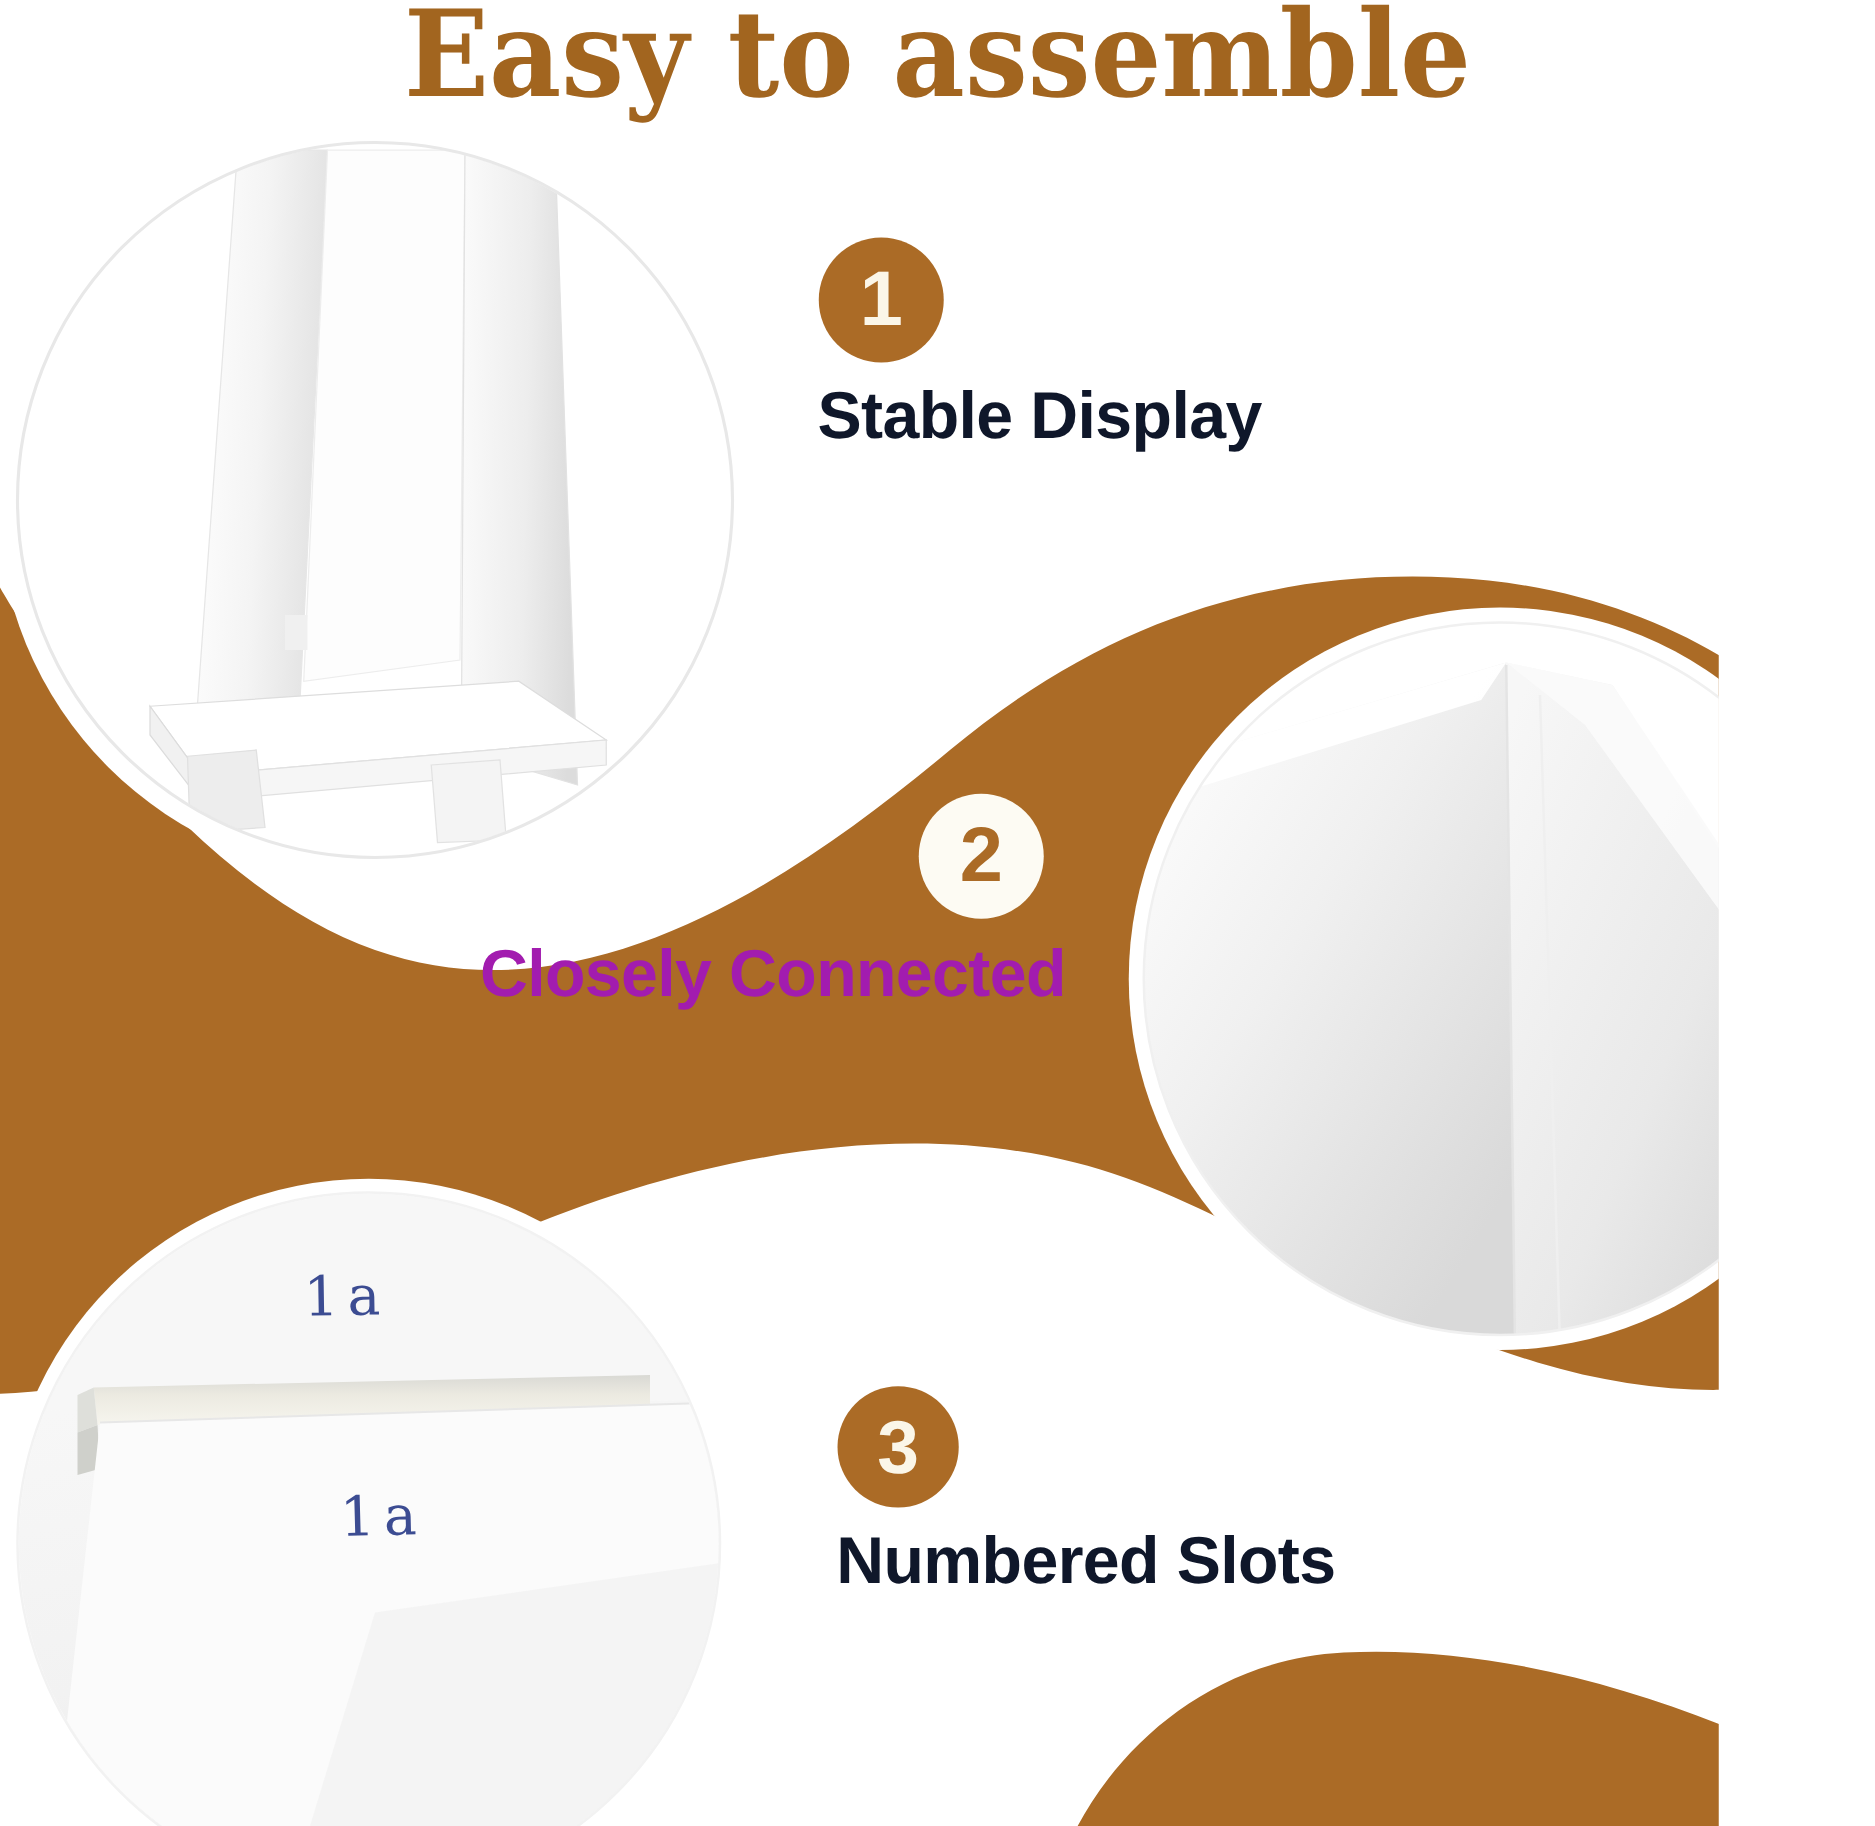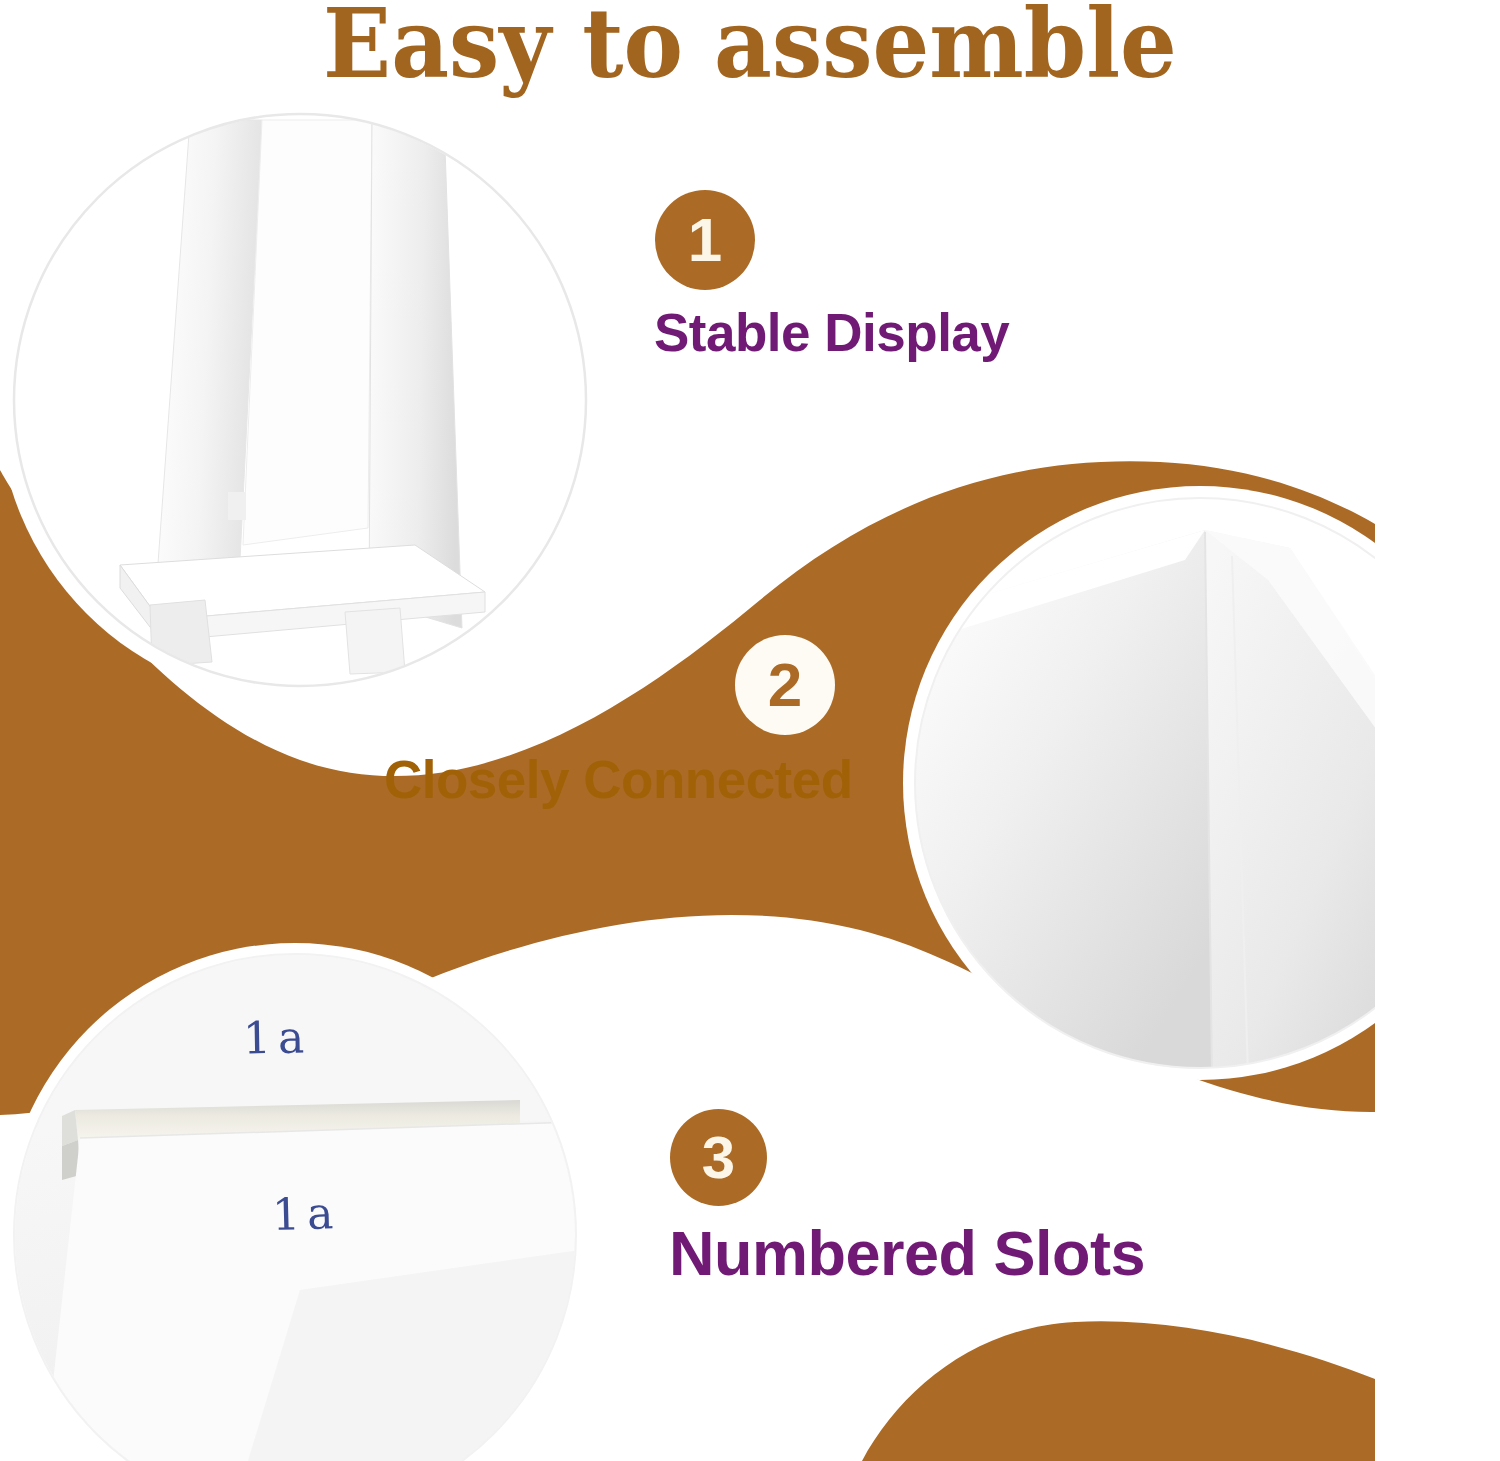--- a/index.html
+++ b/index.html
@@ -69,37 +69,37 @@
     background: #FDFBF3;
     color: #AB6B26;
   }
   .step-label {
     position: absolute;
     font-family: "Liberation Sans", sans-serif;
     font-weight: bold;
     white-space: nowrap;
     line-height: 1;
   }
-  .label-dark  { color: #701a75; }
-  .label-light { color: #a16207; }
+  .label-dark  { color: #0f172a; }
+  .label-light { color: #a21caf; }
 
   
   #step-1 { left: 640px; top: 180px; width: 420px; height: 190px; }
   #badge-1 { left: 15px; top: 10px; width: 100px; height: 100px; font-size: 62px; }
   #label-1 { left: 14px; top: 126px; font-size: 53px; letter-spacing: -0.5px; }
 
   
   #step-2 { left: 370px; top: 628px; width: 500px; height: 190px; }
   #badge-2 { left: 365px; top: 7px; width: 100px; height: 100px; font-size: 62px; }
   #label-2 { left: 14px; top: 125px; font-size: 53px; letter-spacing: -0.5px; }
 
   
   #step-3 { left: 655px; top: 1100px; width: 440px; height: 190px; }
   #badge-3 { left: 15px; top: 9px; width: 97px; height: 97px; font-size: 60px; }
-  #label-3 { left: 14px; top: 122px; font-size: 63px; letter-spacing: -0.5px; }
+  #label-3 { left: 14px; top: 122px; font-size: 53px; letter-spacing: -0.5px; }
 
   
   .handwrite {
     position: absolute;
     font-family: "DejaVu Serif", "Liberation Serif", serif;
     color: #3C4C92;
     font-size: 44px;
     letter-spacing: 7px;
     line-height: 1;
     user-select: none;

